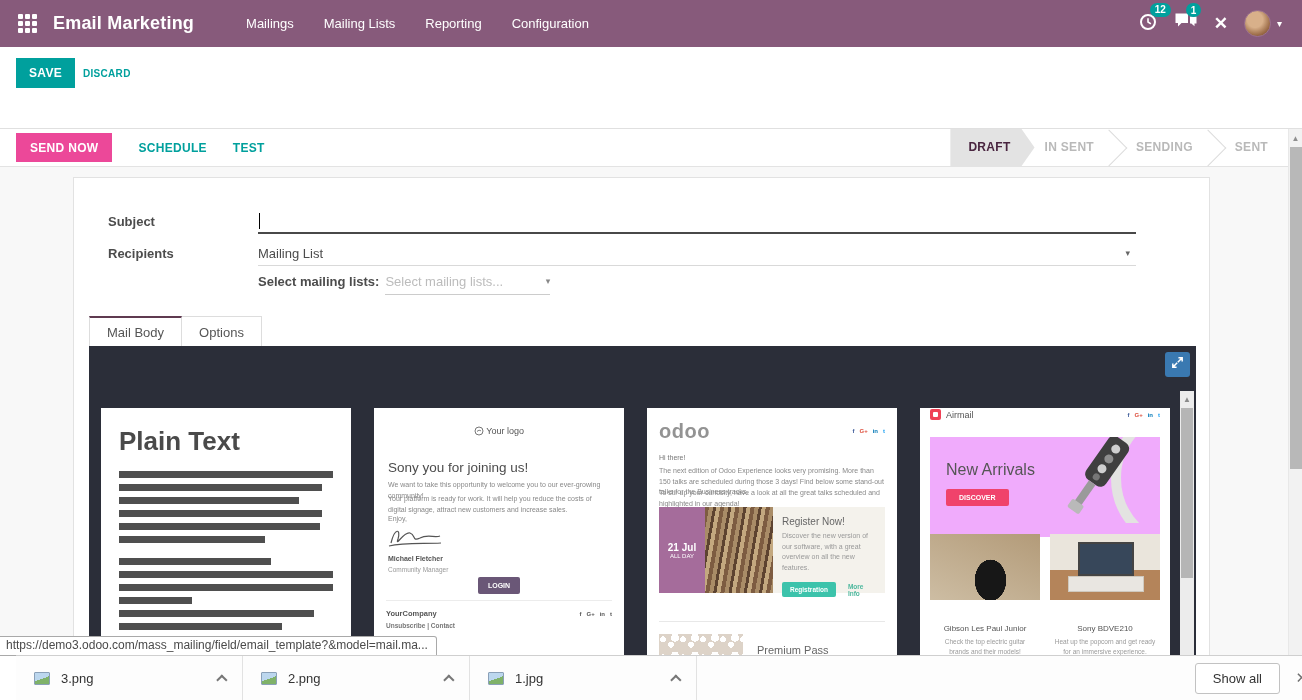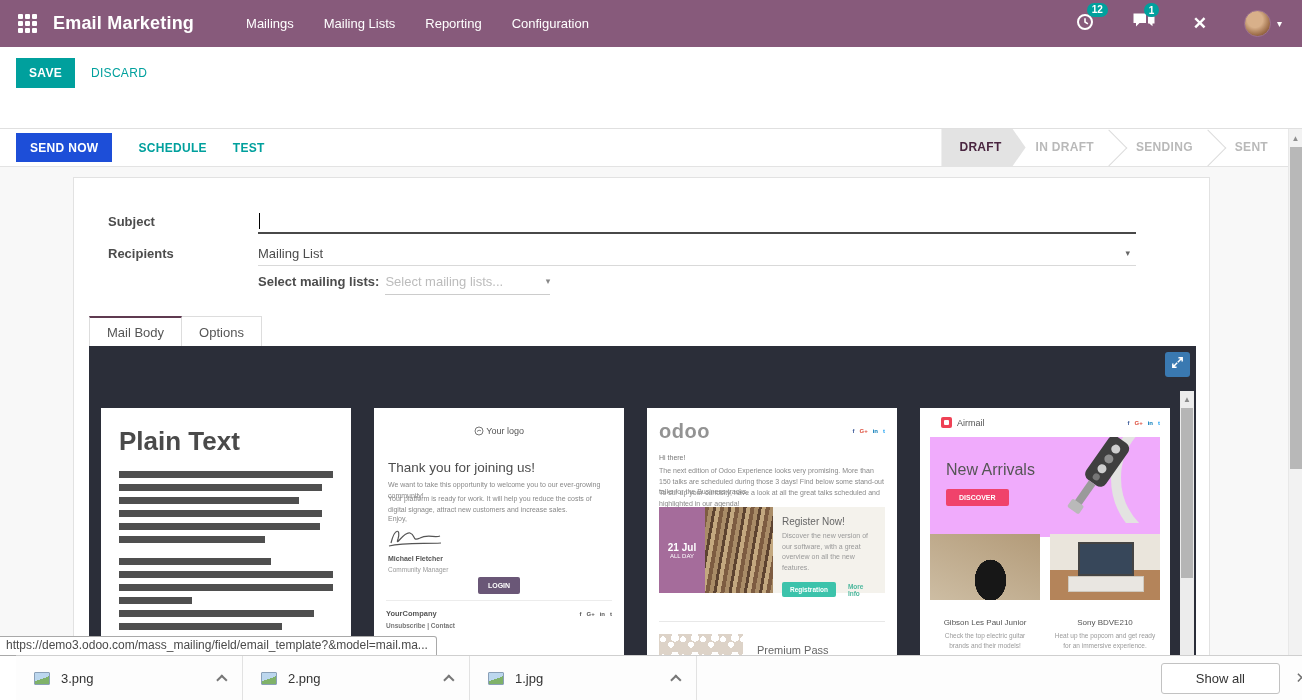--- a/index.html
+++ b/index.html
@@ -6,41 +6,41 @@
   html,body { width:1302px; height:700px; overflow:hidden; background:#fff;
     font-family:"Liberation Sans", sans-serif; position:relative; }
 
   
   .navbar { height:47px; background:#875A7B; display:flex; align-items:center; color:#fff; position:relative; }
   .grid-icon { display:grid; grid-template-columns:repeat(3,5px); gap:2px; margin:0 16px 0 18px; cursor:pointer; }
   .grid-icon i { width:5px; height:5px; background:#fff; border-radius:1px; display:block; }
   .brand { font-size:18px; font-weight:bold; margin-right:52px; letter-spacing:.2px; }
   .nav-menu { display:flex; gap:30px; font-size:13px; }
   .nav-menu span { cursor:pointer; }
-  .nav-right { margin-left:auto; display:flex; align-items:center; gap:37px; margin-right:20px; }
+  .nav-right { margin-left:auto; display:flex; align-items:center; gap:16px; margin-right:20px; }
   .icon-wrap { position:relative; cursor:pointer; display:flex; align-items:center; }
   .badge { position:absolute; top:-9px; left:12px; background:#00A09D; color:#fff; font-size:10px; font-weight:bold;
     border-radius:9px; padding:1.5px 5px; line-height:1.1; }
   .tools-x { font-size:17px; font-weight:bold; }
   .avatar { width:27px; height:27px; border-radius:50%; background:radial-gradient(circle at 40% 35%, #d8b08a 0 35%, #9a6a46 70%, #6c4527); border:1px solid #9c7290; }
   .avatar-caret { font-size:10px; margin-left:6px; }
 
   
   .control-panel { height:82px; background:#fff; border-bottom:1px solid #e0e0e0; }
   .breadcrumb { padding:14px 0 0 16px; font-size:18px; }
   .bc-parent { color:#4f6a6d; cursor:pointer; }
   .bc-sep { color:#9a9a9a; margin:0 5px; }
   .bc-current { color:#8d8d8d; }
   .btn-row { padding:11px 0 0 16px; display:flex; align-items:center; }
   .btn-save { background:#00A09D; color:#fff; border:none; font-size:12px; font-weight:bold; padding:8px 13px; cursor:pointer; font-family:inherit; letter-spacing:.3px;}
-  .btn-discard { color:#00A09D; font-size:12px; font-weight:normal; margin-left:16px; cursor:pointer; letter-spacing:.3px;}
+  .btn-discard { color:#00A09D; font-size:10px; font-weight:bold; margin-left:8px; cursor:pointer; letter-spacing:.3px;}
 
   
   .statusbar { height:38px; background:#fff; border-bottom:1px solid #e3e3e3; display:flex; align-items:stretch; padding-left:16px; }
-  .btn-sendnow { background:#1d4ed8; color:#fff; border:none; font-size:12px; font-weight:bold; padding:0 14px; margin:4px 0; cursor:pointer; font-family:inherit; letter-spacing:.3px;}
+  .btn-sendnow { background:#ec4899; color:#fff; border:none; font-size:12px; font-weight:bold; padding:0 14px; margin:4px 0; cursor:pointer; font-family:inherit; letter-spacing:.3px;}
   .sb-link { color:#00A09D; font-size:12px; font-weight:bold; margin-left:26px; align-self:center; cursor:pointer; letter-spacing:.3px;}
   .stages { margin-left:auto; margin-right:24px; display:flex; align-items:flex-start; font-size:12px; font-weight:bold; letter-spacing:.3px; }
   .stage { line-height:37px; color:#b9b9b9; padding:0 10px; cursor:pointer; }
   .stage.active { background:#e3e3e3; color:#4A2540; padding:0 24px 0 18px;
     clip-path:polygon(0 0, calc(100% - 13px) 0, 100% 50%, calc(100% - 13px) 100%, 0 100%); }
   .chev { width:22px; position:relative; }
   .chev::before { content:""; position:absolute; top:6px; left:-8px; width:25px; height:25px;
     border-top:1px solid #dcdcdc; border-right:1px solid #dcdcdc; transform:rotate(45deg); }
 
   
@@ -118,58 +118,58 @@
   .t3-div { position:absolute; top:213px; left:12px; right:12px; border-top:1px solid #e8e8e8; }
   .t3-sec2 { position:absolute; top:226px; left:12px; right:12px; display:flex; }
   .t3-photo2 { width:84px; height:70px; flex:none; background:
       radial-gradient(circle at 20% 30%, #fff 0 3px, transparent 3px),
       radial-gradient(circle at 60% 60%, #fff 0 3px, transparent 3px),
       radial-gradient(circle at 80% 20%, #fff 0 4px, transparent 4px),
       #ddd3c8; background-size:20px 18px; }
   .t3-sec2 h4 { font-size:11px; color:#666; font-weight:normal; margin:10px 0 0 14px; }
 
   
-  .t4-header { position:absolute; top:9px; left:10px; right:10px; display:flex; align-items:center;margin-left:11px; }
+  .t4-header { position:absolute; top:1px; left:10px; right:10px; display:flex; align-items:center; }
   .t4-logo { width:11px; height:11px; background:#EF4155; border-radius:2px; margin-right:5px; position:relative; flex:none;}
   .t4-logo::after { content:""; position:absolute; left:3px; top:3px; width:5px; height:5px; background:#fff; border-radius:1px; }
   .t4-brand { font-size:9px; color:#555; }
   .t4-header .social { margin-left:auto; }
   .t4-hero { position:absolute; top:29px; left:10px; right:10px; height:100px; background:#f0abfc; overflow:hidden; }
   .t4-hero-title { position:absolute; left:16px; top:24px; font-size:16px; color:#555; }
   .t4-discover { position:absolute; left:16px; top:52px; background:#F0426B; color:#fff; font-size:7px; font-weight:bold; padding:5px 13px; border-radius:2px; }
   .tonearm { position:absolute; right:-6px; top:-4px; }
   .t4-products { position:absolute; top:126px; left:10px; right:10px; display:flex; gap:10px; }
   .t4-prod { width:110px; flex:none; }
   .t4-photo { height:66px; }
   .ph-guitar { background: radial-gradient(ellipse 26px 34px at 55% 70%, #171717 0 60%, transparent 61%),
       linear-gradient(25deg, #cdbda3, #b39b79); }
   .ph-tv { background: linear-gradient(#eae5dc 55%, #b4845a 55%); position:relative; }
   .ph-tv::before { content:""; position:absolute; left:28px; top:8px; width:52px; height:30px; background:#37475a; border:2px solid #444; }
   .ph-tv::after { content:""; position:absolute; left:18px; top:42px; width:74px; height:14px; background:#e9e6e1; border:1px solid #cfc9bf; }
-  .t4-pname { font-size:8px; color:#555; text-align:center; margin-top:18px; }
+  .t4-pname { font-size:8px; color:#555; text-align:center; margin-top:24px; }
   .t4-pdesc { font-size:6.5px; color:#9a9a9a; text-align:center; line-height:1.5; margin-top:4px; padding:0 4px; }
   .t4-plink { font-size:6.5px; color:#E9476D; font-weight:bold; text-align:center; margin-top:6px; }
 
   
   .main-scroll { position:absolute; top:129px; right:0; width:14px; height:526px; background:#f2f2f2; border-left:1px solid #e8e8e8; }
   .main-scroll .arrow { color:#8f8f8f; font-size:8px; text-align:center; padding-top:5px; cursor:pointer; }
   .main-scroll .thumb { position:absolute; top:18px; left:1px; width:12px; height:322px; background:#b8b8b8; cursor:pointer; }
 
   
   .status-tooltip { position:absolute; left:0; top:636px; z-index:30; background:#fff; border:1px solid #a9a9a9; border-left:none;
     border-top-right-radius:3px; font-size:12px; color:#4a4a4a; padding:1px 8px 3px 6px; white-space:nowrap; }
 
   
   .downloads { position:absolute; bottom:0; left:16px; width:1302px; height:45px; background:#fdfdfd; border-top:1px solid #cfcfcf; z-index:40; display:flex; }
   .dl-item { width:227px; height:100%; display:flex; align-items:center; padding:0 14px 0 18px; border-right:1px solid #e2e2e2; cursor:pointer; }
   .img-icon { width:16px; height:13px; border:1px solid #8aa0b8; border-radius:1px; flex:none;
     background:linear-gradient(160deg,#bcd7ee 52%,#7fb269 52%); }
   .dl-name { font-size:13px; color:#333; margin-left:11px; }
   .dl-chev { margin-left:auto; width:8px; height:8px; border-left:2px solid #777; border-top:2px solid #777; transform:rotate(45deg) translateY(3px); cursor:pointer; }
-  .show-all { position:absolute; right:38px; top:7px; height:31px; line-height:29px; padding:0 34px; border:1px solid #c2c2c2; border-radius:3px;
+  .show-all { position:absolute; right:38px; top:7px; height:31px; line-height:29px; padding:0 17px; border:1px solid #c2c2c2; border-radius:3px;
     background:#fff; font-size:13px; color:#333; cursor:pointer; }
   .dl-close { position:absolute; right:10px; top:13px; color:#707070; font-size:15px; cursor:pointer; }
 </style>
 </head>
 <body>
 
 <div class="navbar">
   <div class="grid-icon">
     <i></i>
       <i></i>
@@ -223,21 +223,21 @@
     <span class="btn-discard">DISCARD</span>
   </div>
 </div>
 
 <div class="statusbar">
   <button class="btn-sendnow">SEND NOW</button>
   <span class="sb-link">SCHEDULE</span>
   <span class="sb-link">TEST</span>
   <div class="stages">
     <span class="stage active">DRAFT</span>
-    <span class="stage">IN DRAFT</span>
+    <span class="stage">IN SENT</span>
     <span class="chev"></span>
     <span class="stage">SENDING</span>
     <span class="chev"></span>
     <span class="stage">SENT</span>
   </div>
 </div>
 
 <div class="content">
   <div class="sheet">
 
@@ -300,21 +300,21 @@
         </div>
 
         <div class="tcard">
           <div class="t2-logo">
             <svg width="10" height="10" viewBox="0 0 10 10" style="vertical-align:-2px">
                 <circle cx="5" cy="5" r="4" fill="none" stroke="#777" stroke-width="1"></circle>
                 <path d="M3 5.5c1.5-1.5 3-1.5 4-.5" stroke="#777" fill="none" stroke-width="1"></path>
               </svg>
             <span>Your logo</span>
           </div>
-          <div class="t2-heading">Thank you for joining us!</div>
+          <div class="t2-heading">Sony you for joining us!</div>
           <div class="t2-p" style="top:72px;">We want to take this opportunity to welcome you to our ever-growing community!</div>
           <div class="t2-p" style="top:86px;">Your platform is ready for work. It will help you reduce the costs of digital signage, attract new customers and increase sales.</div>
           <div class="t2-p" style="top:106px;">Enjoy,</div>
           <div class="t2-sign">
             <svg width="58" height="32" viewBox="0 0 58 32">
                 <path d="M5 22 C9 6 15 8 12 18 C9 27 18 10 24 12 C30 14 26 21 34 17 C41 13 49 17 54 15 M3 25 C18 21 38 23 55 22" stroke="#555" fill="none" stroke-width="1.2"></path>
               </svg>
           </div>
           <div class="t2-signer">Michael Fletcher</div>
           <div class="t2-signer-title">Community Manager</div>

